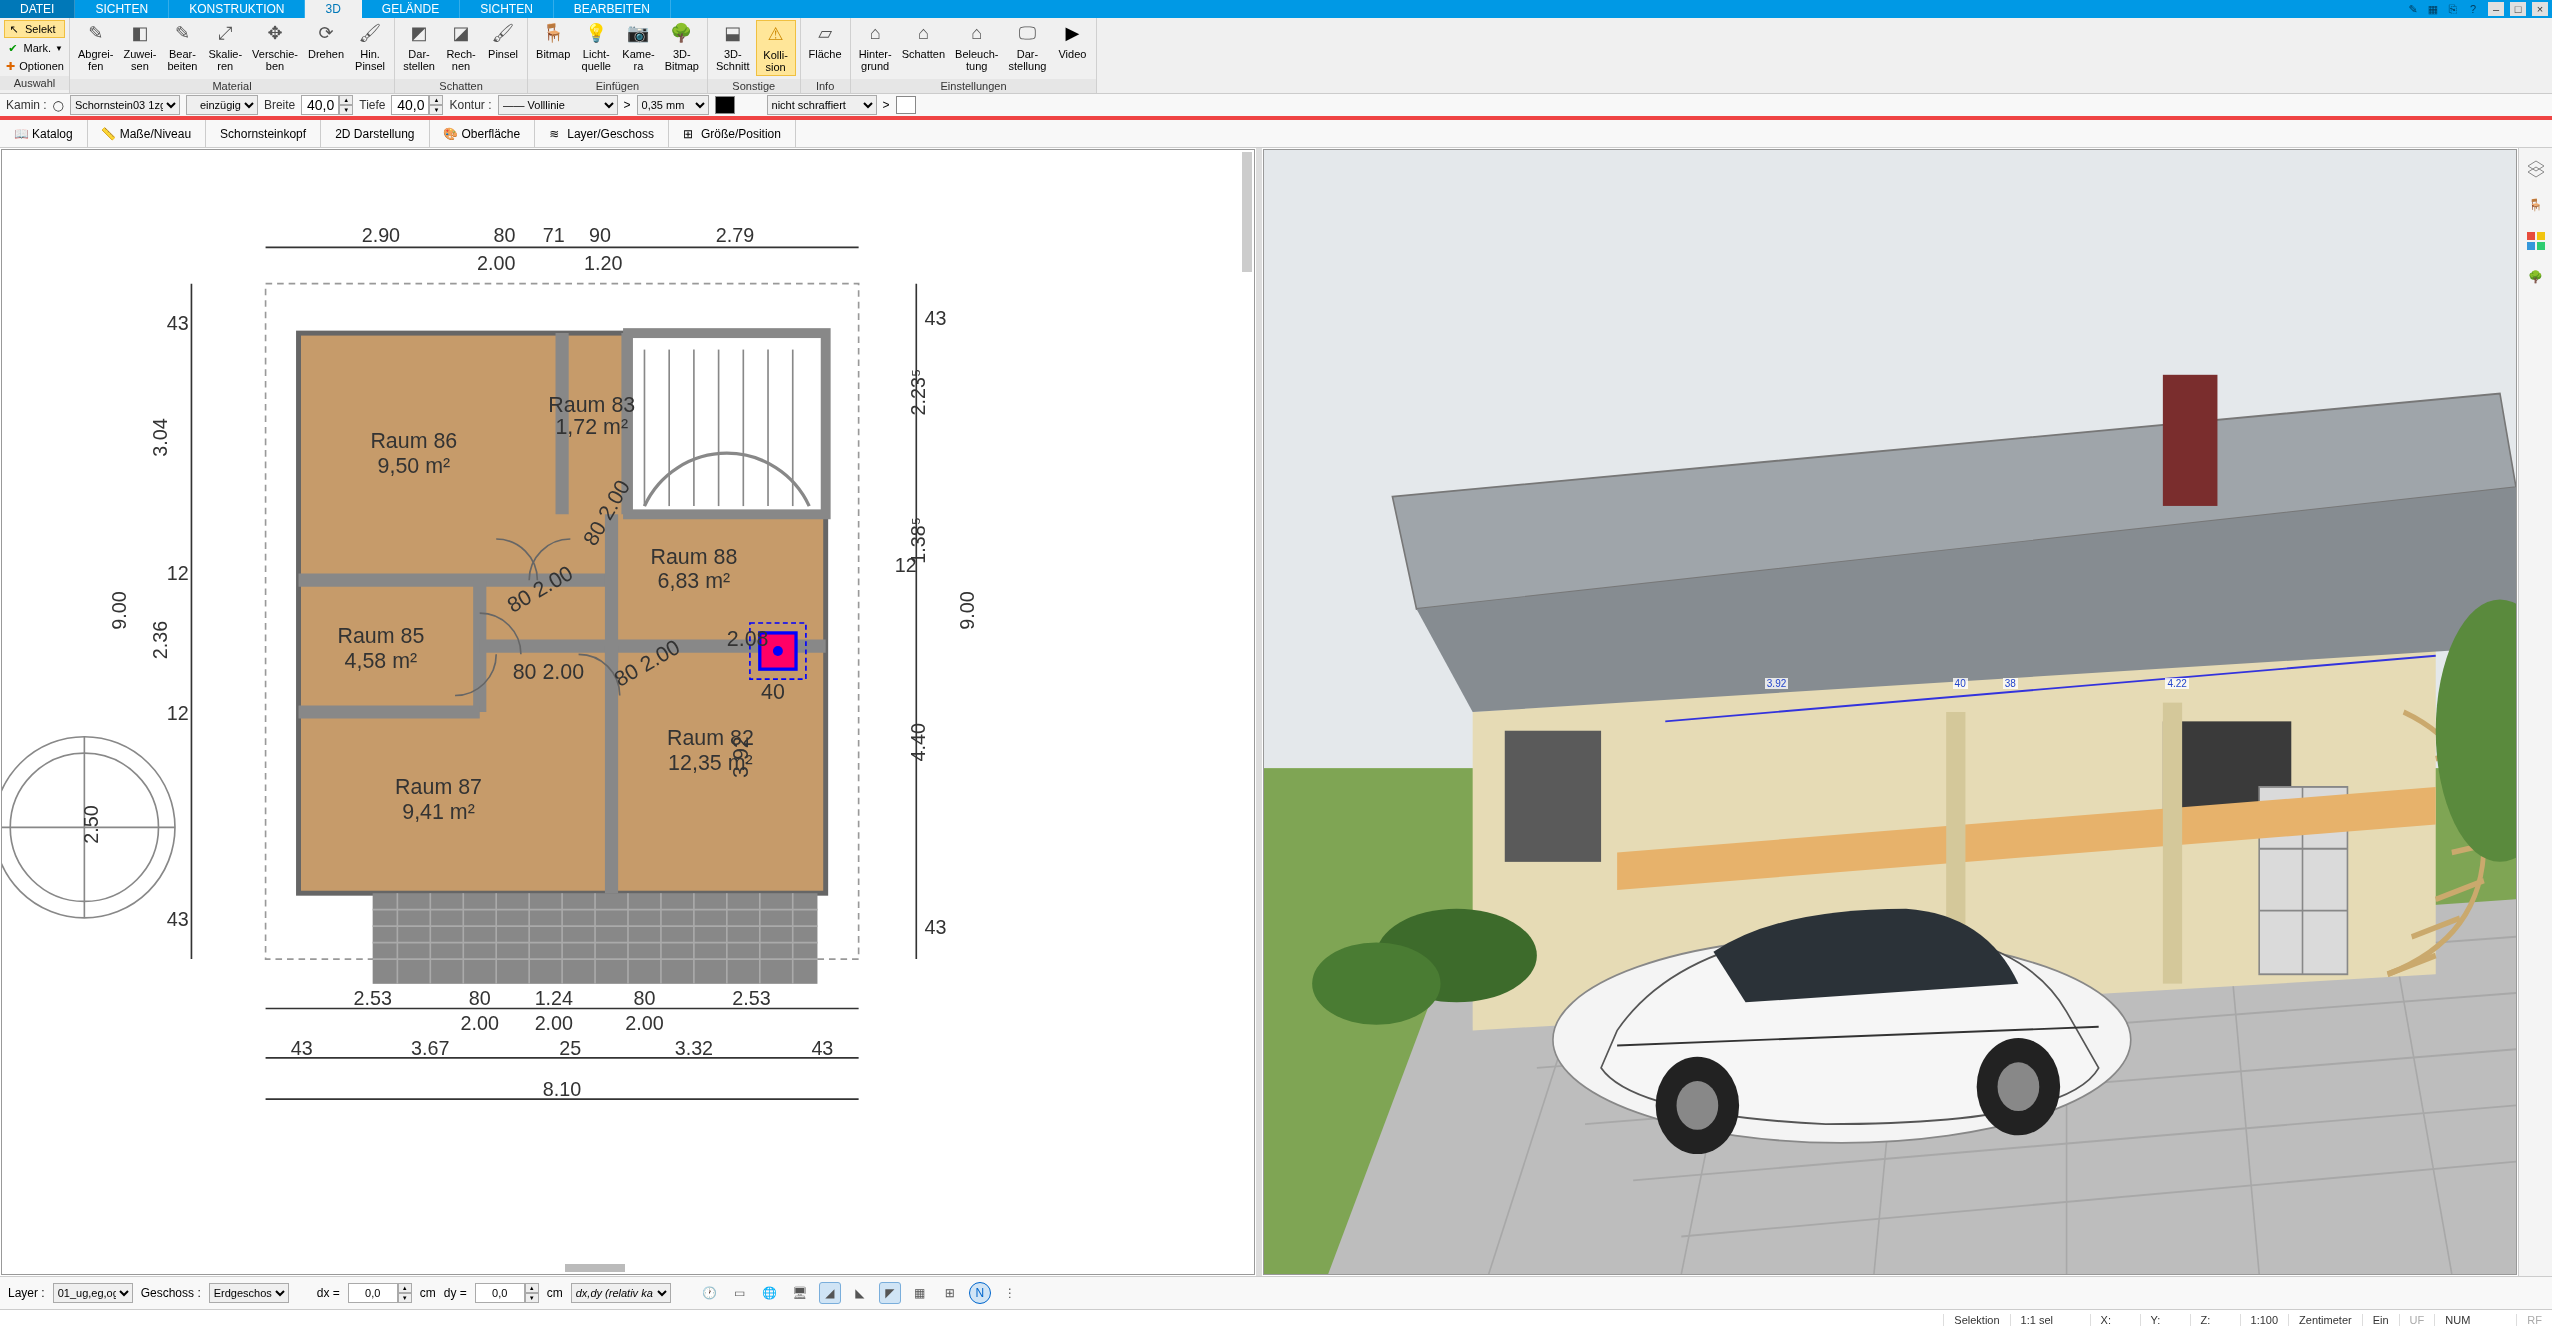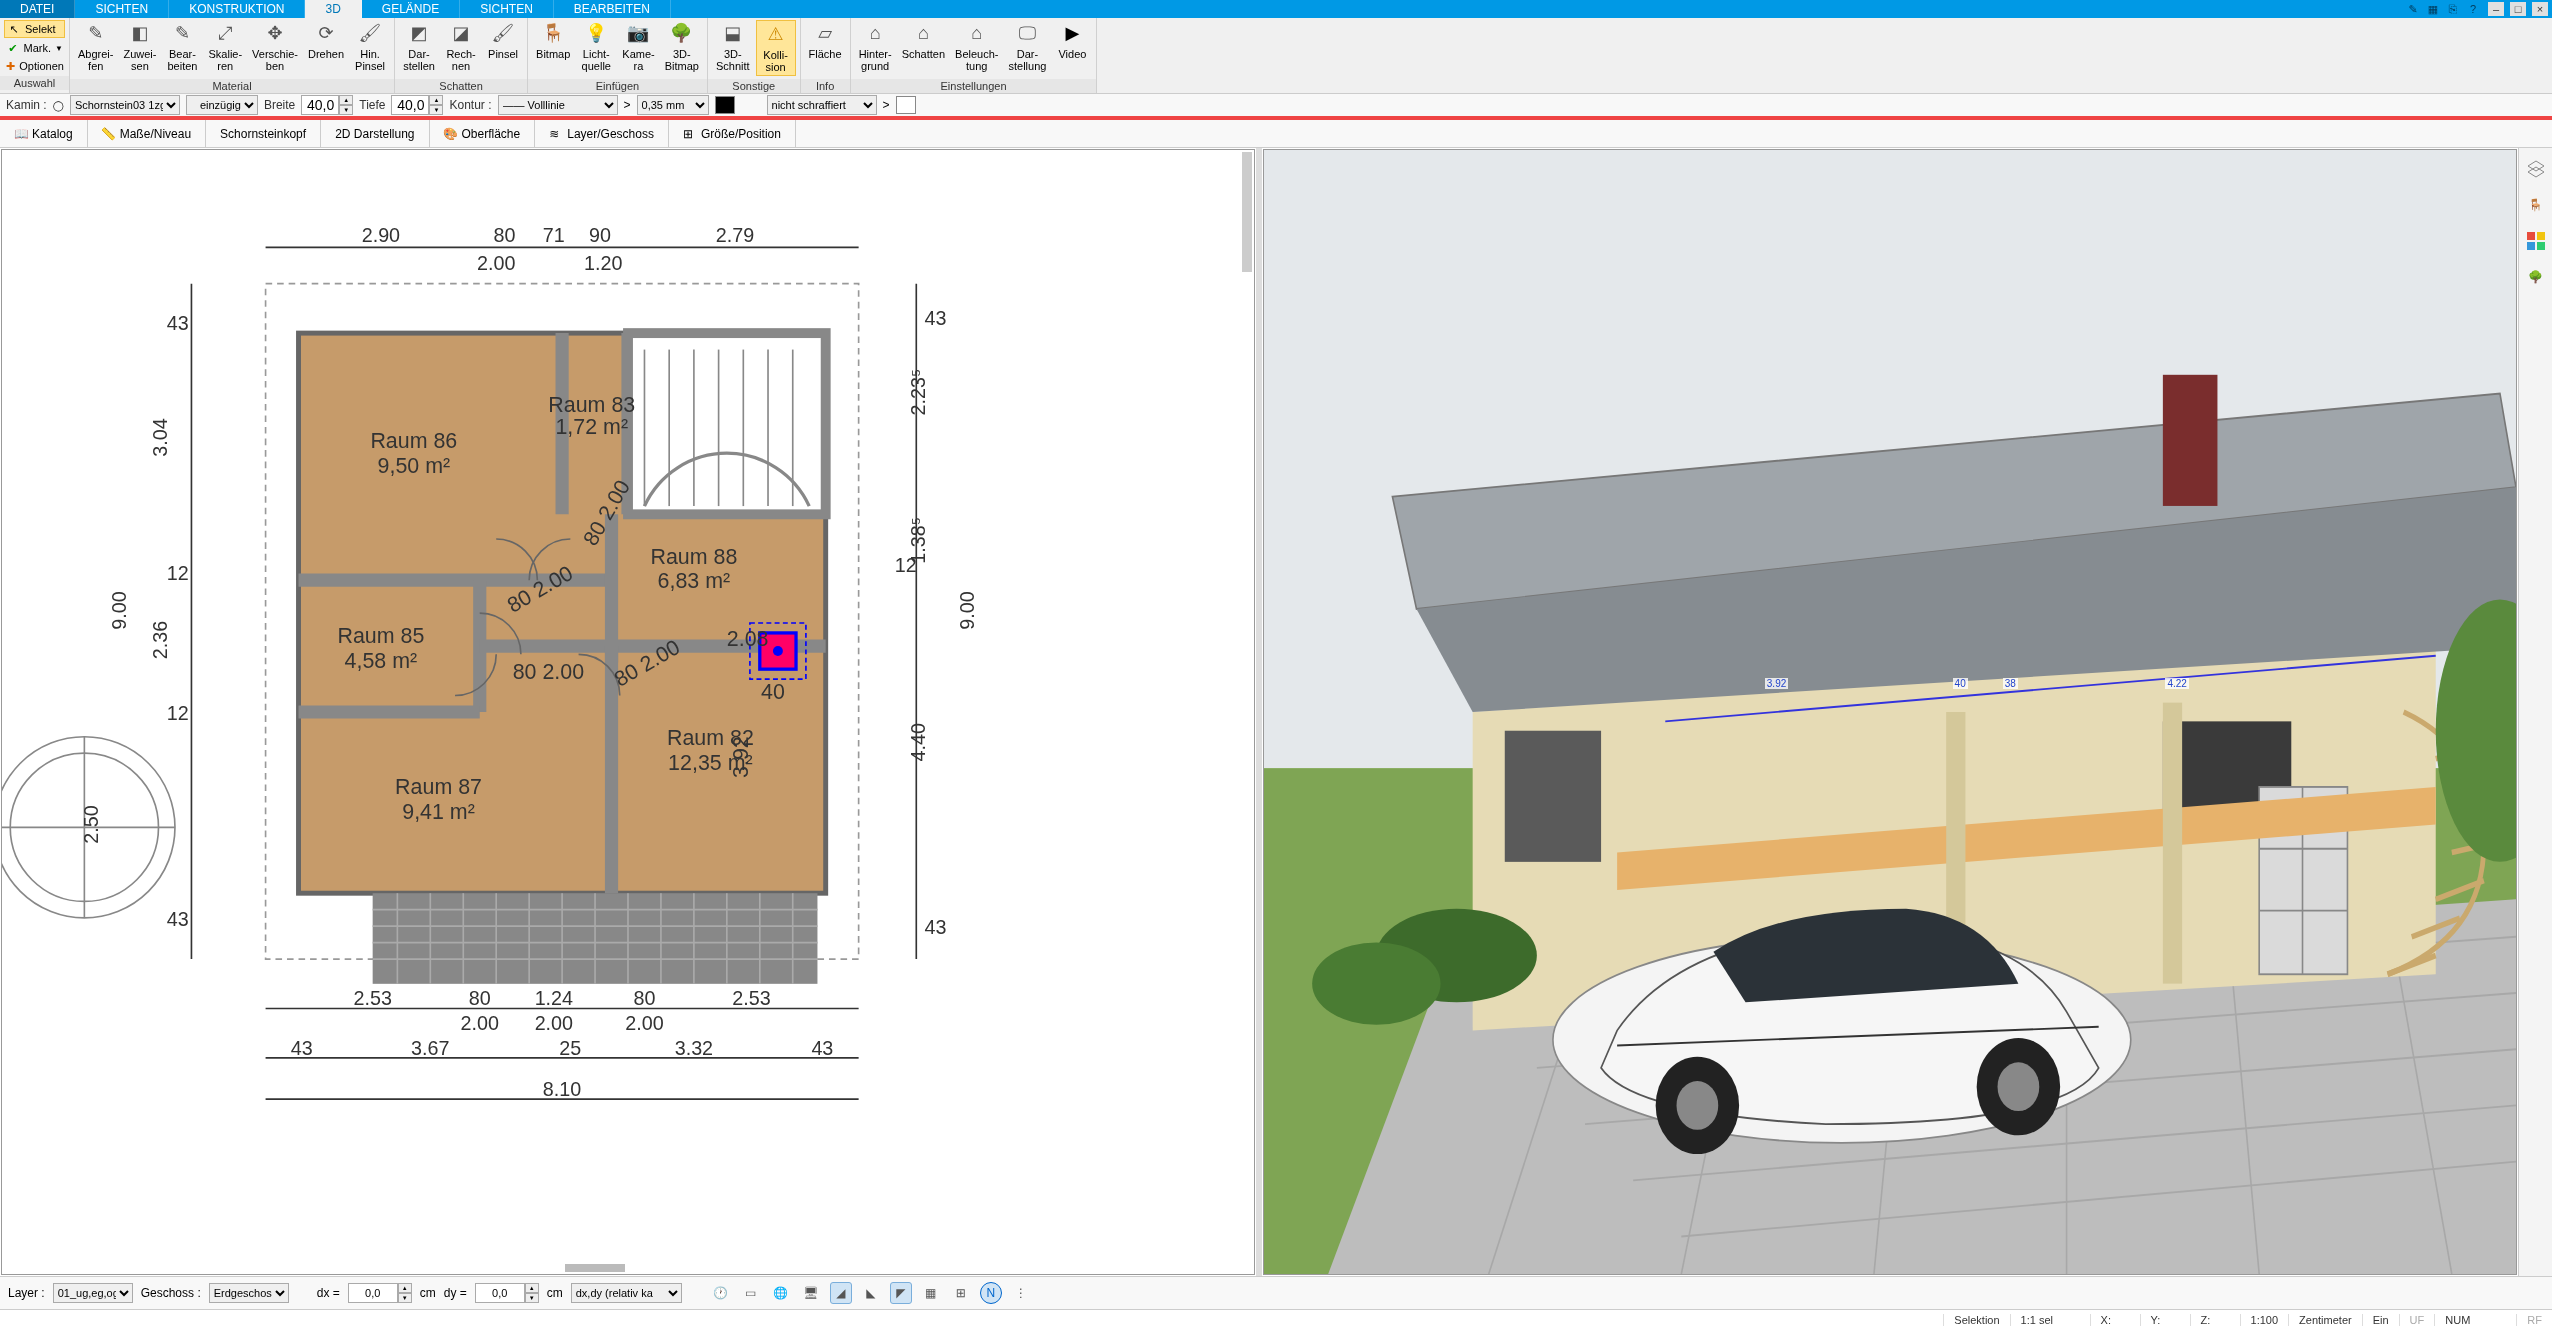--- a/index.html
+++ b/index.html
@@ -562,21 +562,21 @@
   <span>cm</span>
   <label>dy =</label>
   <div class="spin">
       <input type="text" value="0,0" style="">
       <div class="sp">
         <button>▲</button>
         <button>▼</button>
       </div>
     </div>
   <span>cm</span>
-  <select style="width:111px;"><option>dx,dy (relativ ka</option></select>
+  <select style="width:100px;font-style:italic;"><option>dx,dy (relativ ka</option></select>
   <div style="width:12px;"></div>
   <div class="bb-ico">🕐</div>
   <div class="bb-ico">▭</div>
   <div class="bb-ico">🌐</div>
   <div class="bb-ico">🖥</div>
   <div class="bb-ico active">◢</div>
   <div class="bb-ico">◣</div>
   <div class="bb-ico active">◤</div>
   <div class="bb-ico">▦</div>
   <div class="bb-ico">⊞</div>

